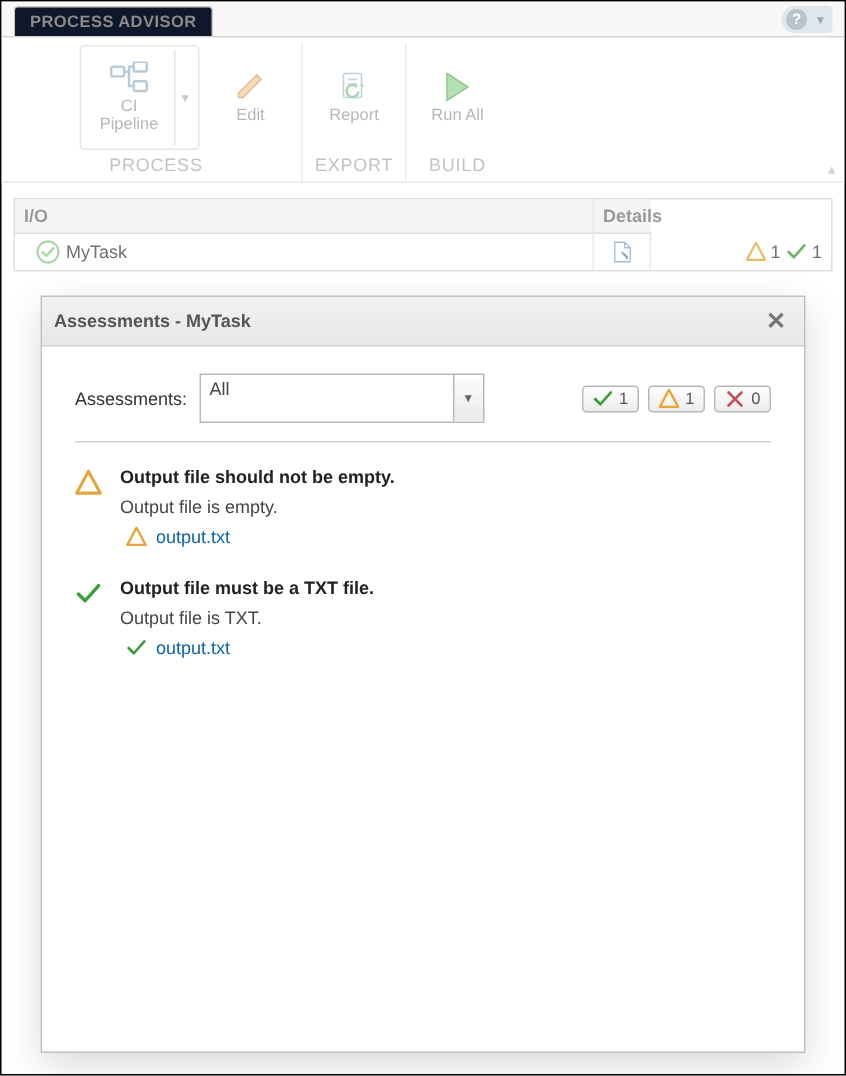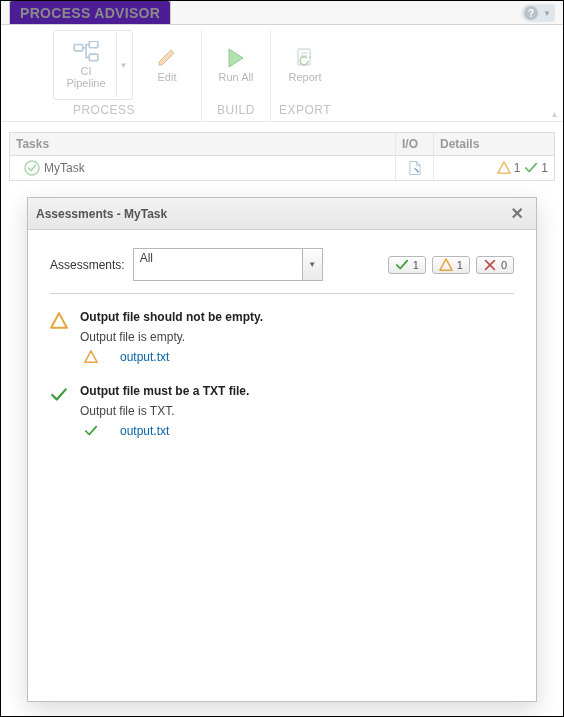--- a/index.html
+++ b/index.html
@@ -19,29 +19,29 @@
   .tabbar {
     height: 24px;
     background: #f7f7f7;
     border-bottom: 1px solid #d4d4d4;
     display: flex;
     align-items: flex-end;
     padding-left: 8px;
     position: relative;
   }
   .tab {
-    background: #4c1d95;
+    background: #0f172a;
     border: 1px solid #c9c9c9;
     border-bottom: none;
     border-radius: 3px 3px 0 0;
     padding: 4px 10px 3px;
     color: #8a8a8a;
     font-weight: bold;
     letter-spacing: 0.3px;
-    font-size: 14px;
+    font-size: 11px;
     text-align: right;
   }
   .help-pill {
     position: absolute;
     right: 8px;
     top: 3px;
     width: 34px;
     height: 18px;
     background: #dfe6ec;
     border-radius: 9px 3px 3px 9px;
@@ -161,21 +161,21 @@
     background:linear-gradient(#fefefe,#ececec);
     padding:1px 6px; min-width:34px; justify-content:center;
   }
   .chip .n { color:#555; font-size:11px;}
   .hr { border-top:1px solid #cfcfcf; margin:12px 0 16px; }
 
   .assess-item { display:flex; gap:12px; margin-bottom:20px; }
   .assess-item .mark { width:18px; flex-shrink:0; padding-top:2px;}
   .assess-item .content .title { font-weight:bold; color:#222; margin-bottom:6px;}
   .assess-item .content .msg { color:#444; margin-bottom:6px;}
-  .fileline { display:flex; align-items:flex-end; gap:22px; margin-left:4px;}
+  .fileline { display:flex; align-items:flex-end; gap:6px; margin-left:4px;}
   .fileline .fname { color:#0b63a8; cursor:pointer;}
 
   
   svg { display:block; }
 
   
   .c-pass { color:#3a9d3a; }
   .c-warn { color:#e6a53c; }
   .c-fail { color:#c05050; }
 </style>
@@ -273,46 +273,45 @@
         </div>
       </div>
       <div class="tsgroup-label">PROCESS</div>
     </div>
 
 
     <div class="tsgroup">
       <div class="tsgroup-body">
         <div class="bigbtn">
           <svg class="icon" viewBox="0 0 22 22">
-              <use href="#i-play"></use>
-            </svg>
-          <div class="lbl">Run All</div>
-        </div>
-      </div>
-      <div class="tsgroup-label">BUILD</div>
+              <use href="#i-report"></use>
+            </svg>
+          <div class="lbl">Report</div>
+        </div>
+      </div>
+      <div class="tsgroup-label">EXPORT</div>
     </div>
 
     <div class="tsgroup">
       <div class="tsgroup-body">
         <div class="bigbtn">
           <svg class="icon" viewBox="0 0 22 22">
-              <use href="#i-report"></use>
-            </svg>
-          <div class="lbl">Report</div>
-        </div>
-      </div>
-      <div class="tsgroup-label">EXPORT</div>
+              <use href="#i-play"></use>
+            </svg>
+          <div class="lbl">Run All</div>
+        </div>
+      </div>
+      <div class="tsgroup-label">BUILD</div>
     </div>
   </div>
   <span class="collapse-handle">▴</span>
 </div>
 
 <div class="tasktable">
   <div class="thead">
-    <div class="th">Tasks</div>
     <div class="th">I/O</div>
     <div class="th">Details</div>
   </div>
   <div class="trow">
     <div class="td" style="padding-left:14px;">
       <svg width="16" height="16" viewBox="0 0 16 16" class="c-pass" style="opacity:0.55">
           <use href="#i-check-circle"></use>
         </svg>
       <span>MyTask</span>
     </div>

